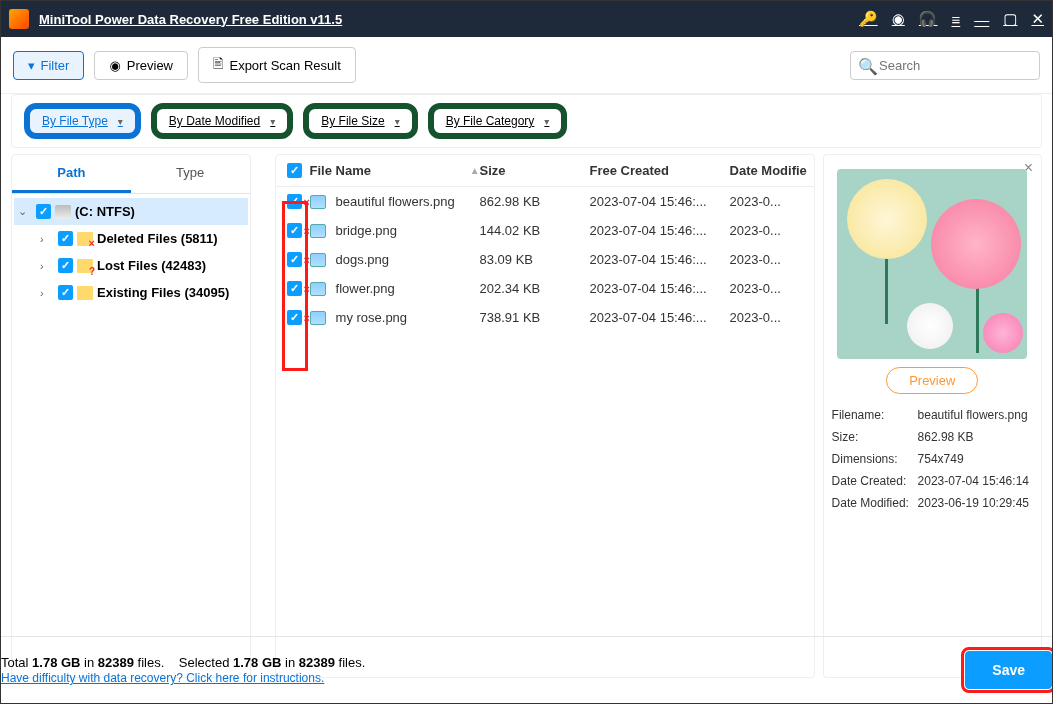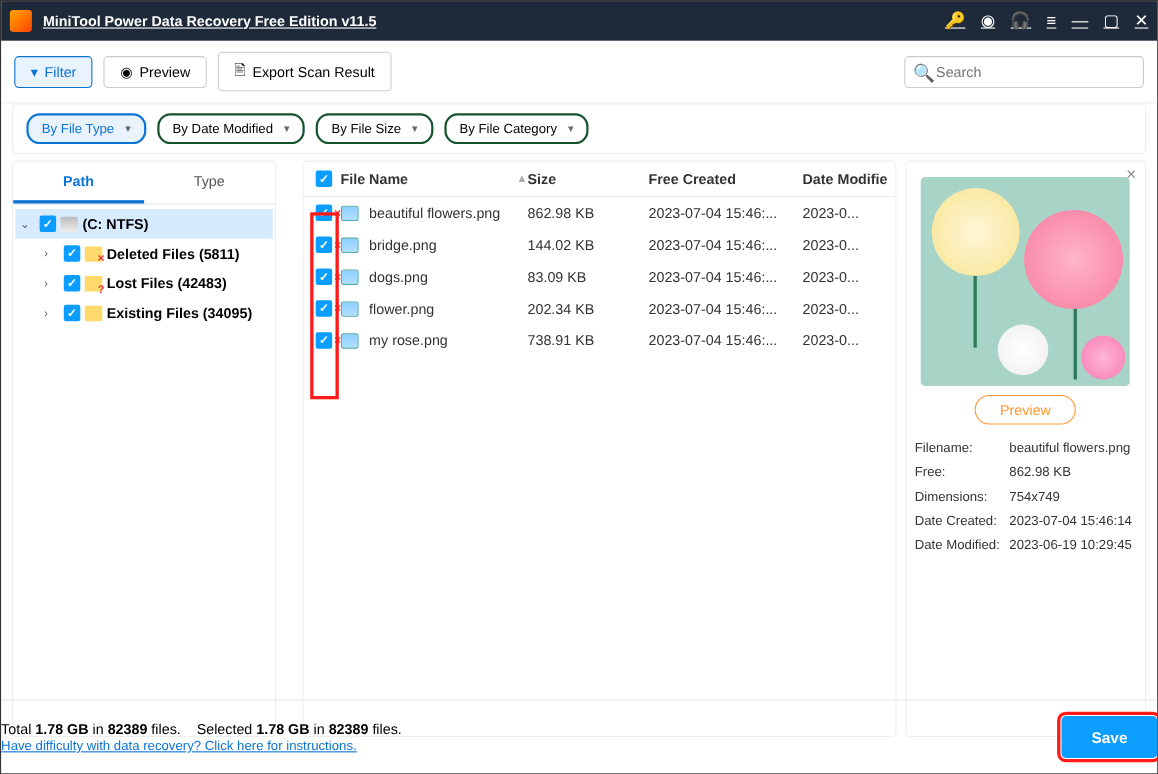--- a/index.html
+++ b/index.html
@@ -11,26 +11,26 @@
 .titlebar .title { flex: 1; font-weight: bold; }
 .titlebar .tb-icons { display: flex; gap: 14px; align-items: center; font-size: 15px; }
 .titlebar .tb-icons span { cursor: pointer; }
 
 
 .toolbar { display: flex; align-items: center; padding: 10px 12px; gap: 10px; border-bottom: 1px solid #eee;}
 .btn { border: 1px solid #ccc; border-radius: 4px; background: #fff; padding: 6px 14px; font-size: 13px; cursor: pointer; display: inline-flex; align-items: center; gap: 6px; }
 .btn.filter { border-color: #0b73d6; color: #0b73d6; background:#e9f3fe;}
 .toolbar .spacer { flex: 1; }
 .searchwrap { position: relative; }
-.search { width: 218px; padding: 6px 8px 6px 28px; border: 1px solid #ccc; border-radius: 4px; font-size: 13px; }
+.search { width: 190px; padding: 6px 8px 6px 28px; border: 1px solid #ccc; border-radius: 4px; font-size: 13px; }
 .searchwrap .sicon { position:absolute; left:8px; top:6px; color:#777;}
 
 
 .filters { padding: 8px 12px; border: 1px solid #eee; border-radius: 4px; margin: 0 10px; display: flex; gap: 10px; }
-.pill { border: 2px solid #14532d; border-radius: 12px; padding: 5px 12px; font-size: 12px; cursor: pointer; display: inline-flex; align-items: center; gap: 6px; }
+.pill { border: 6px solid #14532d; border-radius: 12px; padding: 5px 12px; font-size: 12px; cursor: pointer; display: inline-flex; align-items: center; gap: 6px; text-decoration: underline; }
 .pill.active { border-color: #0b73d6; color: #0b73d6; background:#e9f3fe;}
 .chev::after { content:"▾"; font-size:10px; margin-left:4px; color:#666;}
 
 
 .main { display: flex; padding: 6px 10px 10px; height: 540px; }
 .leftcol { width: 252px; border:1px solid #eee; border-radius:4px; margin-right:24px; }
 .tabs { display:flex; border-bottom:1px solid #e3e3e3; }
 .tab { flex:1; text-align:center; padding:10px 0; font-size:13px; cursor:pointer; color:#555;}
 .tab.active { color:#0b73d6; border-bottom:3px solid #0b73d6; font-weight:bold;}
 .tree { padding:4px 2px; font-size:13px; }
@@ -255,21 +255,21 @@
         <div class="flw f2"></div>
         <div class="flw f3"></div>
         <div class="flw f4"></div>
     </div>
     <button class="pvbtn">Preview</button>
     <div class="detail-row">
         <span class="k">Filename:</span>
         <span class="v">beautiful flowers.png</span>
       </div>
     <div class="detail-row">
-        <span class="k">Free:</span>
+        <span class="k">Size:</span>
         <span class="v">862.98 KB</span>
       </div>
     <div class="detail-row">
         <span class="k">Dimensions:</span>
         <span class="v">754x749</span>
       </div>
     <div class="detail-row">
         <span class="k">Date Created:</span>
         <span class="v">2023-07-04 15:46:14</span>
       </div>

